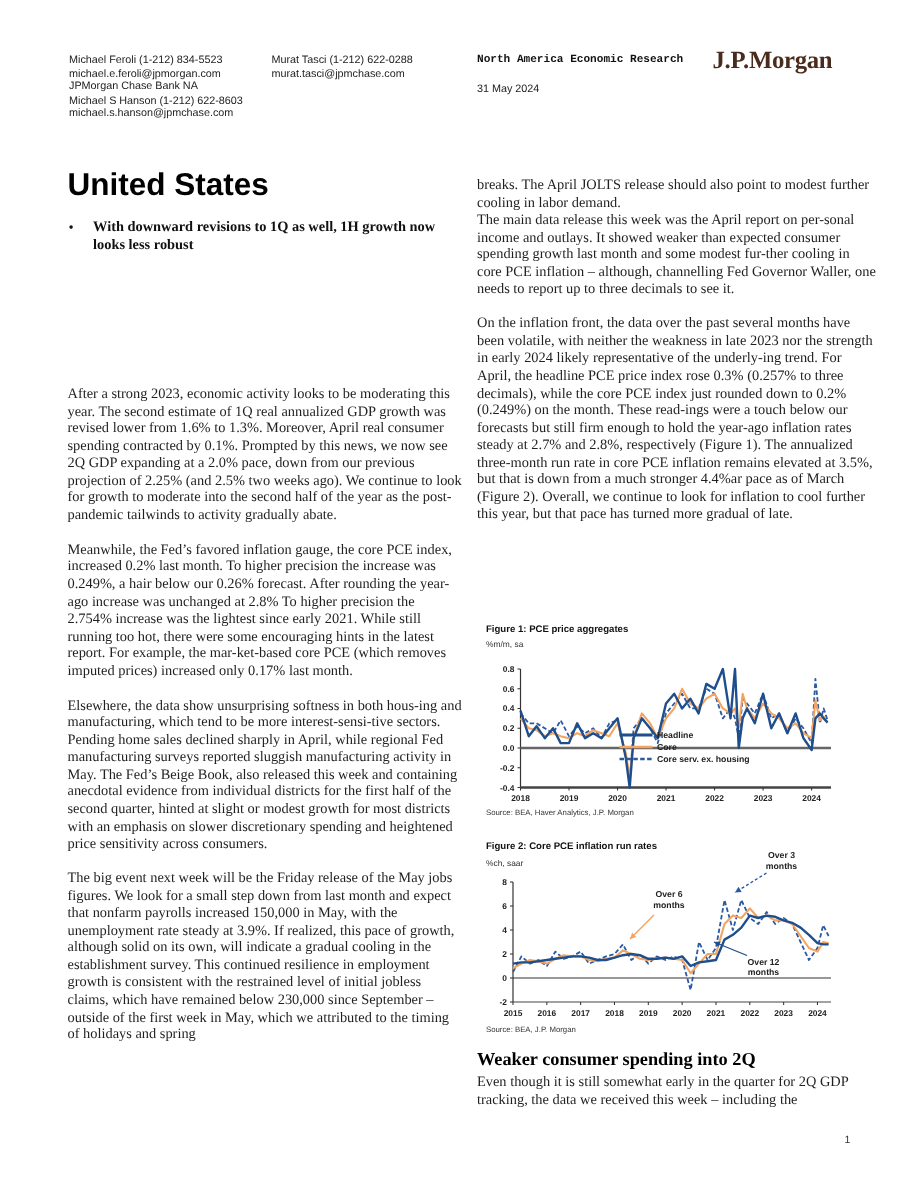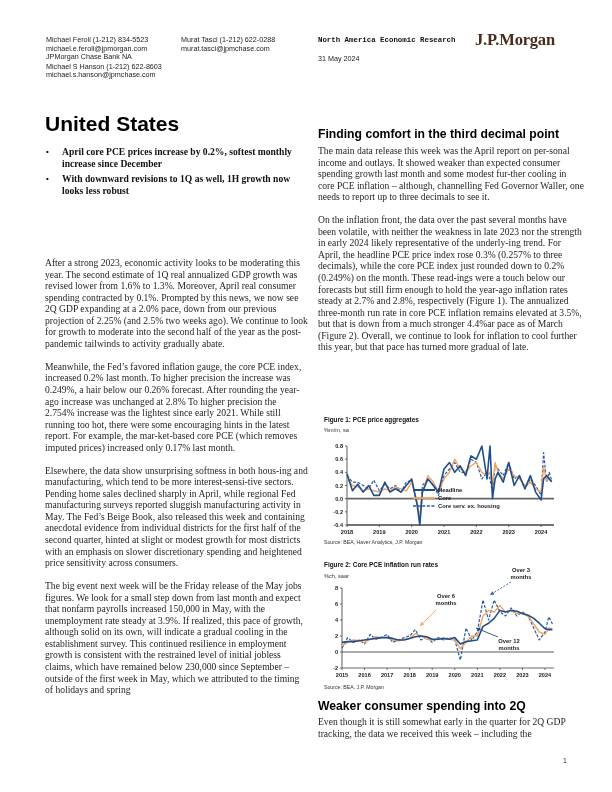--- a/index.html
+++ b/index.html
@@ -35,33 +35,32 @@
   <div>Murat Tasci  (1-212) 622-0288</div>
   <div>murat.tasci@jpmchase.com</div>
 </div>
 <div class="abs hdr-title" style="left:318px; top:36px;">North America Economic Research</div>
 <div class="abs hdr-date" style="left:318px; top:54px;">31 May 2024</div>
 <div class="abs logo" style="left:475px; top:30px;font-weight:bold;">J.P.Morgan</div>
 
 <div class="abs page-title" style="left:45px; top:112px;">United States</div>
 
 <ul class="abs bullets" style="left:46px; top:146px; width:258px;">
-  <li>April core PCE prices increase by 0.2%, softest monthly increase since December</li>
   <li>With downward revisions to 1Q as well, 1H growth now looks less robust</li>
 </ul>
 
 <div class="abs" style="left:45px; top:257px; width:263px;">
   <p class="para">After a strong 2023, economic activity looks to be moderating this year. The second estimate of 1Q real annualized GDP growth was revised lower from 1.6% to 1.3%. Moreover, April real consumer spending contracted by 0.1%. Prompted by this news, we now see 2Q GDP expanding at a 2.0% pace, down from our previous projection of 2.25% (and 2.5% two weeks ago). We continue to look for growth to moderate into the second half of the year as the post-pandemic tailwinds to activity gradually abate.</p>
   <p class="para" style="margin-top:11.5px;">Meanwhile, the Fed’s favored inflation gauge, the core PCE index, increased 0.2% last month. To higher precision the increase was 0.249%, a hair below our 0.26% forecast. After rounding the year-ago increase was unchanged at 2.8% To higher precision the 2.754% increase was the lightest since early 2021. While still running too hot, there were some encouraging hints in the latest report. For example, the mar-ket-based core PCE (which removes imputed prices) increased only 0.17% last month.</p>
   <p class="para" style="margin-top:11.5px;">Elsewhere, the data show unsurprising softness in both hous-ing and manufacturing, which tend to be more interest-sensi-tive sectors. Pending home sales declined sharply in April, while regional Fed manufacturing surveys reported sluggish manufacturing activity in May. The Fed’s Beige Book, also released this week and containing anecdotal evidence from individual districts for the first half of the second quarter, hinted at slight or modest growth for most districts with an emphasis on slower discretionary spending and heightened price sensitivity across consumers.</p>
   <p class="para" style="margin-top:11.5px;">The big event next week will be the Friday release of the May jobs figures. We look for a small step down from last month and expect that nonfarm payrolls increased 150,000 in May, with the unemployment rate steady at 3.9%. If realized, this pace of growth, although solid on its own, will indicate a gradual cooling in the establishment survey. This continued resilience in employment growth is consistent with the restrained level of initial jobless claims, which have remained below 230,000 since September – outside of the first week in May, which we attributed to the timing of holidays and spring</p>
 </div>
 
 <div class="abs" style="left:318px; top:118px; width:266px;">
-  <div class="h2" style="margin-top:9px; margin-bottom:4px;">Finding comfort in the third decimal point</div>
+  <p class="para">breaks. The April JOLTS release should also point to modest further cooling in labor demand.</p>
   <p class="para">The main data release this week was the April report on per-sonal income and outlays. It showed weaker than expected consumer spending growth last month and some modest fur-ther cooling in core PCE inflation – although, channelling Fed Governor Waller, one needs to report up to three decimals to see it.</p>
   <p class="para" style="margin-top:11.5px;">On the inflation front, the data over the past several months have been volatile, with neither the weakness in late 2023 nor the strength in early 2024 likely representative of the underly-ing trend. For April, the headline PCE price index rose 0.3% (0.257% to three decimals), while the core PCE index just rounded down to 0.2% (0.249%) on the month. These read-ings were a touch below our forecasts but still firm enough to hold the year-ago inflation rates steady at 2.7% and 2.8%, respectively (Figure 1). The annualized three-month run rate in core PCE inflation remains elevated at 3.5%, but that is down from a much stronger 4.4%ar pace as of March (Figure 2). Overall, we continue to look for inflation to cool further this year, but that pace has turned more gradual of late.</p>
 </div>
 
 <div class="abs fig-title" style="left:324px; top:416px;">Figure 1: PCE price aggregates</div>
 <div class="abs fig-unit" style="left:324px; top:427px;">%m/m, sa</div>
 <svg class="abs" id="fig1" style="left:318px; top:436px;" width="250" height="104">
     <line x1="29" y1="10" x2="29" y2="89" stroke="#333" stroke-width="0.8"></line>
     <line x1="27" y1="10" x2="29" y2="10" stroke="#333" stroke-width="0.7"></line>
     <text x="25" y="12" font-size="5.6" font-weight="bold" text-anchor="end" fill="#222">0.8</text>
@@ -154,16 +153,16 @@
     <polygon points="102,66 103.41421356237309,61.757359312880716 106.24264068711928,64.58578643762691" fill="#f4a460"></polygon>
     <text x="128" y="38" font-size="5.8" font-weight="bold" text-anchor="middle" fill="#222">Over 6</text>
     <text x="128" y="45" font-size="5.8" font-weight="bold" text-anchor="middle" fill="#222">months</text>
     <line x1="180" y1="77" x2="158" y2="68" stroke="#1f4e8c" stroke-width="0.9"></line>
     <polygon points="158,68 162.45945351626372,67.66343747047065 160.9449221333817,71.36562529529337" fill="#1f4e8c"></polygon>
     <text x="191" y="83" font-size="5.8" font-weight="bold" text-anchor="middle" fill="#222">Over 12</text>
     <text x="191" y="90" font-size="5.8" font-weight="bold" text-anchor="middle" fill="#222">months</text>
   </svg>
 <div class="abs fig-src" style="left:324px; top:684px;">Source: BEA, J.P. Morgan</div>
 
-<div class="abs h2" style="left:318px; top:699px;">Weaker consumer spending into 2Q</div>
+<div class="abs h2" style="left:318px; top:699px;font-family:Liberation Serif, serif;">Weaker consumer spending into 2Q</div>
 <p class="abs para" style="left:318px; top:716px; width:266px;">Even though it is still somewhat early in the quarter for 2Q GDP tracking, the data we received this week – including the</p>
 
 <div class="abs page-num" style="left:563px; top:757px;">1</div>
 
 </body></html>

